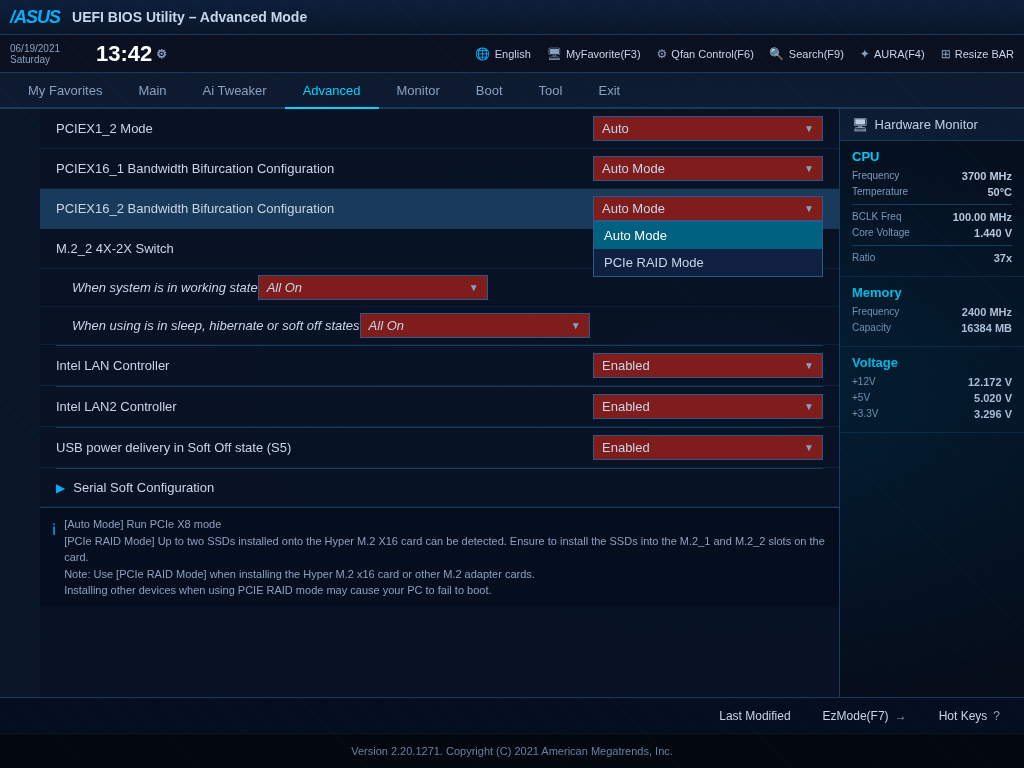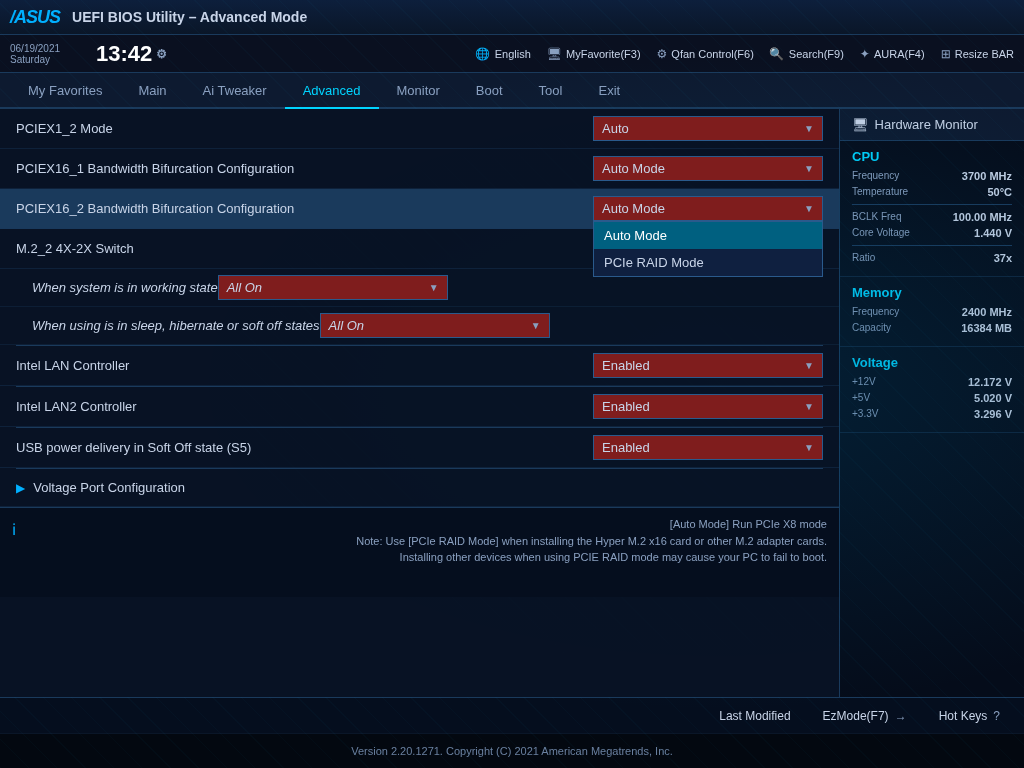--- a/index.html
+++ b/index.html
@@ -133,20 +133,21 @@
 
     .nav-item.active {
       color: #00d4ff;
       border-bottom: 2px solid #00d4ff;
     }
 
     
     .main-content {
       display: flex;
       height: calc(768px - 35px - 38px - 36px - 35px - 36px);
+      margin-left: 40px;
     }
 
     
     .left-panel {
       flex: 1;
       background: rgba(8, 18, 35, 0.9);
       overflow: hidden;
       position: relative;
     }
 
@@ -258,21 +259,21 @@
       gap: 8px;
     }
 
     .info-icon {
       color: #00b0ff;
       font-size: 16px;
       margin-top: 2px;
       flex-shrink: 0;
     }
 
-    .info-text { flex: 1; text-align: right; }
+    .info-text { flex: 1; }
 
     
     .right-panel {
       width: 185px;
       background: rgba(5, 12, 25, 0.95);
       border-left: 1px solid #1a3a5c;
       padding: 0;
       overflow-y: auto;
     }
 
@@ -542,29 +543,30 @@
         <div class="dropdown-select">
           <span>Enabled</span>
           <span class="dropdown-arrow">▼</span>
         </div>
       </div>
 
       <hr class="divider-line">
 
       <div class="serial-row">
         <span class="serial-arrow">▶</span>
-        <span class="serial-label">Voltage Port Configuration</span>
+        <span class="serial-label">Serial Soft Configuration</span>
       </div>
 
     </div>
 
     <div class="info-box">
       <span class="info-icon">ℹ</span>
       <div class="info-text">
         <div>[Auto Mode] Run PCIe X8 mode</div>
+        <div>[PCIe RAID Mode] Up to two SSDs installed onto the Hyper M.2 X16 card can be detected. Ensure to install the SSDs into the M.2_1 and M.2_2 slots on the card.</div>
         <div>Note: Use [PCIe RAID Mode] when installing the Hyper M.2 x16 card or other M.2 adapter cards.</div>
         <div>Installing other devices when using PCIE RAID mode may cause your PC to fail to boot.</div>
       </div>
     </div>
   </div>
 
   <div class="right-panel">
     <div class="hw-monitor-header">
       <span>🖥</span>
       <span>Hardware Monitor</span>

